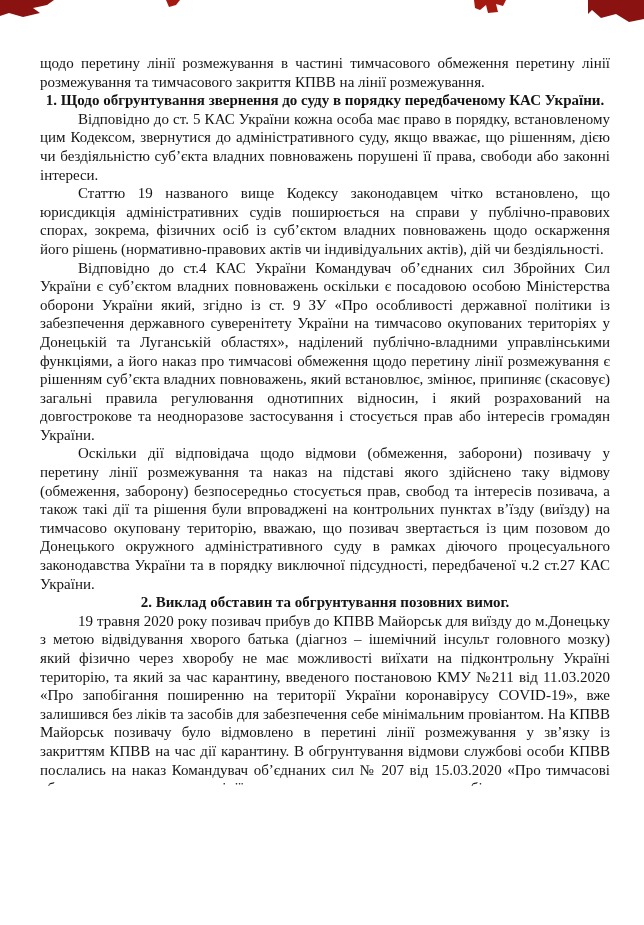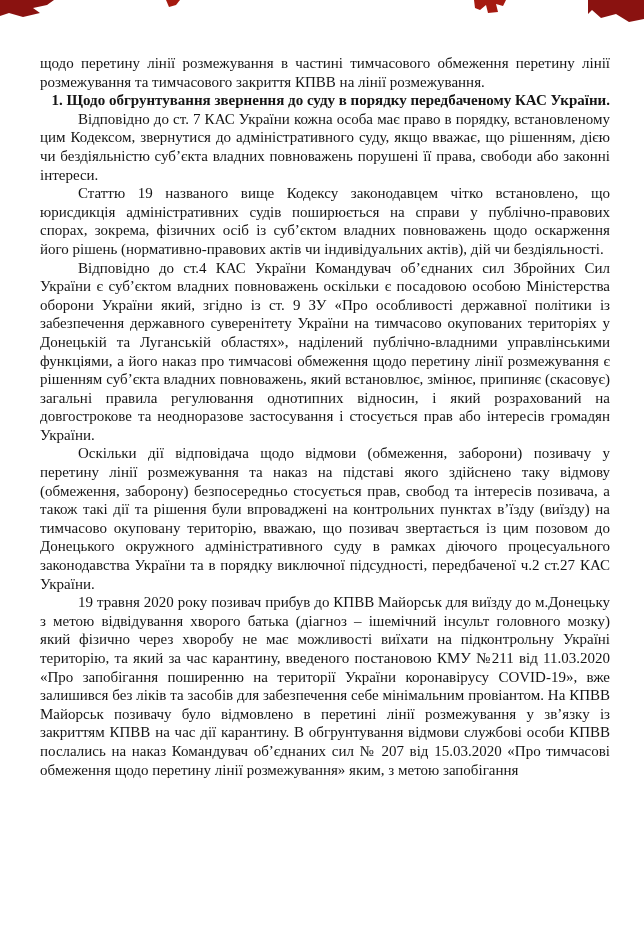--- a/index.html
+++ b/index.html
@@ -36,21 +36,21 @@
   .content p {
     margin: 0;
     padding: 0;
     text-indent: 38px;
   }
   .content p.no-indent {
     text-indent: 0;
   }
   .content p.heading {
     font-weight: bold;
-    text-align: right;
+    text-align: center;
     text-indent: 0;
   }
   .content .bold-tail {
     font-weight: normal;
   }
   .page-number {
     position: absolute;
     top: 884px;
     right: 40px;
     font-size: 14px;
@@ -66,22 +66,23 @@
   <svg class="top-marks" viewBox="0 0 644 26" xmlns="http://www.w3.org/2000/svg">
     <path d="M0,0 L54,0 L47,5 L33,8 L40,13 L23,17 L9,13 L0,16 Z" fill="#8a1210"></path>
     <path d="M166,0 L180,0 L176,5 L169,7 Z" fill="#a51a10"></path>
     <path d="M474,0 L506,0 L503,6 L496,4 L498,12 L488,13 L486,5 L480,10 L475,8 Z" fill="#a51a10"></path>
     <path d="M588,0 L644,0 L644,19 L629,22 L616,14 L601,18 L592,10 L588,14 Z" fill="#8a1210"></path>
   </svg>
 
   <div class="content">
     <p class="no-indent">щодо перетину лінії розмежування в частині тимчасового обмеження перетину лінії розмежування та тимчасового закриття КПВВ на лінії розмежування.</p>
     <p class="heading">1. Щодо обгрунтування звернення до суду в порядку передбаченому КАС України.</p>
-    <p>Відповідно до ст. 7 КАС України кожна особа має право в порядку, встановленому цим Кодексом, звернутися до адміністративного суду, якщо вважає, що рішенням, дією чи бездіяльністю суб’єкта владних повноважень порушені її права, свободи або законні інтереси.</p>
+    <p>Відповідно до ст. 5 КАС України кожна особа має право в порядку, встановленому цим Кодексом, звернутися до адміністративного суду, якщо вважає, що рішенням, дією чи бездіяльністю суб’єкта владних повноважень порушені її права, свободи або законні інтереси.</p>
     <p>Статтю 19 названого вище Кодексу законодавцем чітко встановлено, що юрисдикція адміністративних судів поширюється на справи у публічно-правових спорах, зокрема, фізичних осіб із суб’єктом владних повноважень щодо оскарження його рішень (нормативно-правових актів чи індивідуальних актів), дій чи бездіяльності.</p>
     <p>Відповідно до ст.4 КАС України Командувач об’єднаних сил Збройних Сил України є суб’єктом владних повноважень оскільки є посадовою особою Міністерства оборони України який, згідно із ст. 9 ЗУ «Про особливості державної політики із забезпечення державного суверенітету України на тимчасово окупованих територіях у Донецькій та Луганській областях», наділений публічно-владними управлінськими функціями, а його наказ про тимчасові обмеження щодо перетину лінії розмежування є рішенням суб’єкта владних повноважень, який встановлює, змінює, припиняє (скасовує) загальні правила регулювання однотипних відносин, і який розрахований на довгострокове та неодноразове застосування і стосується прав або інтересів громадян України.</p>
     <p>Оскільки дії відповідача щодо відмови (обмеження, заборони) позивачу у перетину лінії розмежування та наказ на підставі якого здійснено таку відмову (обмеження, заборону)  безпосередньо стосується прав, свобод та інтересів позивача, а також такі дії та рішення були впроваджені на контрольних пунктах в’їзду (виїзду) на тимчасово окуповану територію, вважаю, що позивач звертається із цим позовом до Донецького окружного адміністративного суду в рамках діючого процесуального законодавства України та в порядку виключної підсудності, передбаченої ч.2 ст.27 КАС України.</p>
+    <p class="heading">2. Виклад обставин та обгрунтування позовних вимог.</p>
     <p><span>19 травня 2020 року позивач прибув до КПВВ Майорськ для виїзду до м.Донецьку з метою відвідування хворого батька (діагноз – ішемічний інсульт головного мозку) який фізично через хворобу не має можливості виїхати на підконтрольну Україні територію, та який за час карантину, введеного постановою КМУ №211 від 11.03.2020 «Про запобігання поширенню на території України коронавірусу COVID-19», вже залишився без ліків та засобів для забезпечення себе мінімальним провіантом. На КПВВ Майорськ позивачу було відмовлено в перетині лінії розмежування у зв’язку із закриттям КПВВ на час дії карантину. В обгрунтування відмови службові особи КПВВ послались на наказ Командувач об’єднаних сил № 207 від 15.03.2020 «Про тимчасові обмеження щодо перетину лінії розмежування» яким,</span> <span class="bold-tail">з метою запобігання</span></p>
   </div>
 
   <div class="page-number">2</div>
 
 </div>
 
 </body></html>

